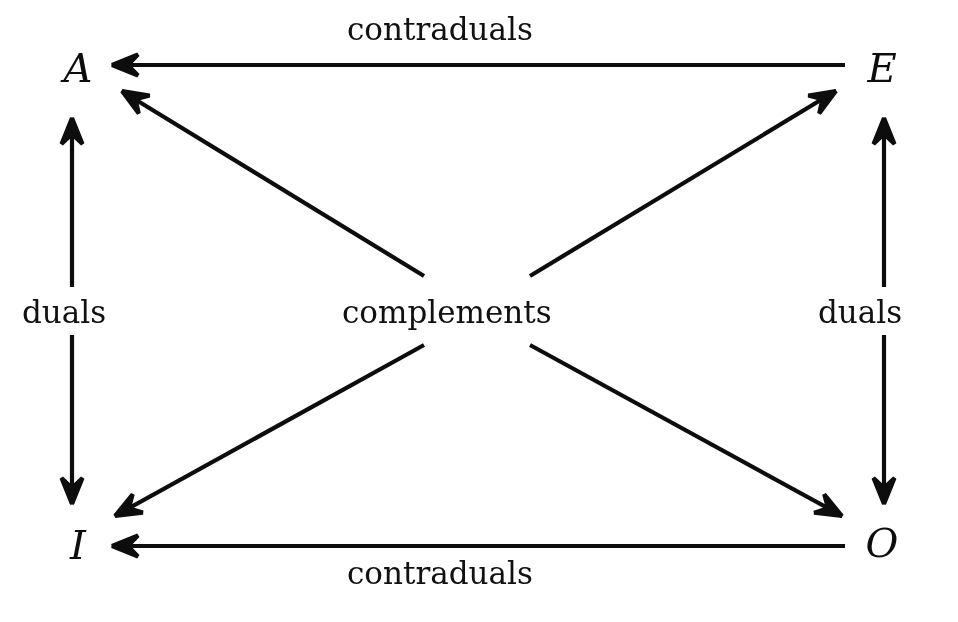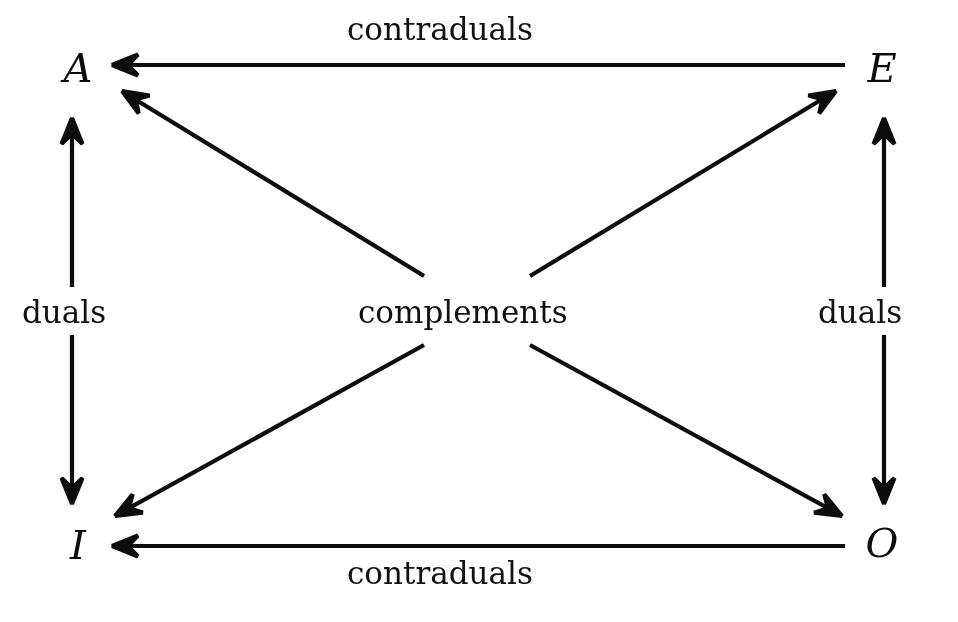--- a/index.html
+++ b/index.html
@@ -49,21 +49,21 @@
   }
   #vertex-A { left: 48px;  top: 48px; }
   #vertex-E { left: 852px; top: 48px; }
   #vertex-I { left: 48px;  top: 525px; }
   #vertex-O { left: 852px; top: 523px; }
 
   #label-contraduals-top    { left: 339px; top: 14px;  padding: 0 8px; }
   #label-contraduals-bottom { left: 339px; top: 558px; padding: 0 8px; }
   #label-duals-left  { left: 16px;  top: 293px; padding: 4px 6px; }
   #label-duals-right { left: 812px; top: 293px; padding: 4px 6px; }
-  #label-complements { left: 346px; top: 291px; padding: 6px 12px; }
+  #label-complements { left: 330px; top: 291px; padding: 6px 12px; }
 </style>
 </head>
 <body>
 
 <div id="stage">
 
   <svg id="diagram-svg" viewBox="0 0 958 622" xmlns="http://www.w3.org/2000/svg" aria-hidden="true">
     <defs>
 
       <g id="barb-right">

